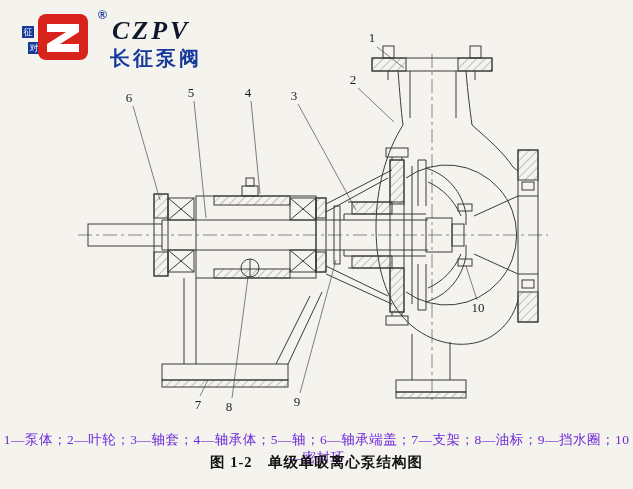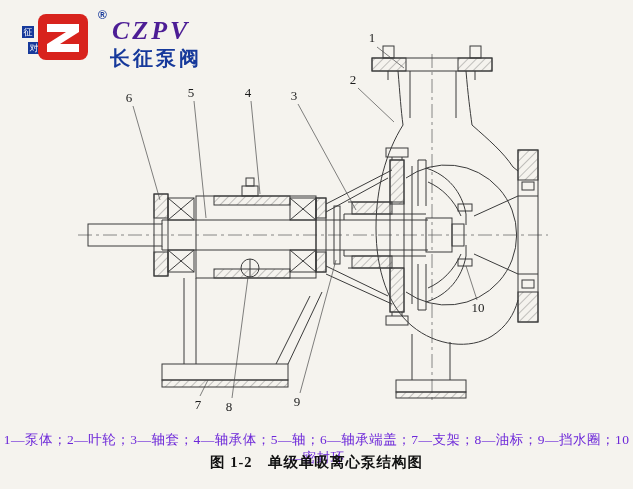--- a/index.html
+++ b/index.html
@@ -13,21 +13,21 @@
   .logo{position:absolute;left:16px;top:8px;width:220px;height:66px;}
   .logo-mark{position:absolute;left:0;top:2px;}
   .reg-mark{
     position:absolute;left:82px;top:0;font-size:12px;font-weight:bold;
     color:#16399b;
   }
   .brand-acronym{
     position:absolute;left:96px;top:10px;
     font-family:"Liberation Serif","DejaVu Serif",serif;
     font-style:italic;font-weight:bold;font-size:26px;line-height:1;
-    color:#4c1d95;letter-spacing:3px;
+    color:#0f172a;letter-spacing:3px;
   }
   .brand-name{
     position:absolute;left:94px;top:40px;
     font-weight:bold;font-size:20px;line-height:1;
     color:#16399b;letter-spacing:3px;text-align:right;
   }
   
   .diagram-svg{position:absolute;left:0;top:0;}
   .ln{stroke:#3b3b3b;stroke-width:1;fill:none;}
   .thin{stroke:#4a4a4a;stroke-width:.7;fill:none;}

